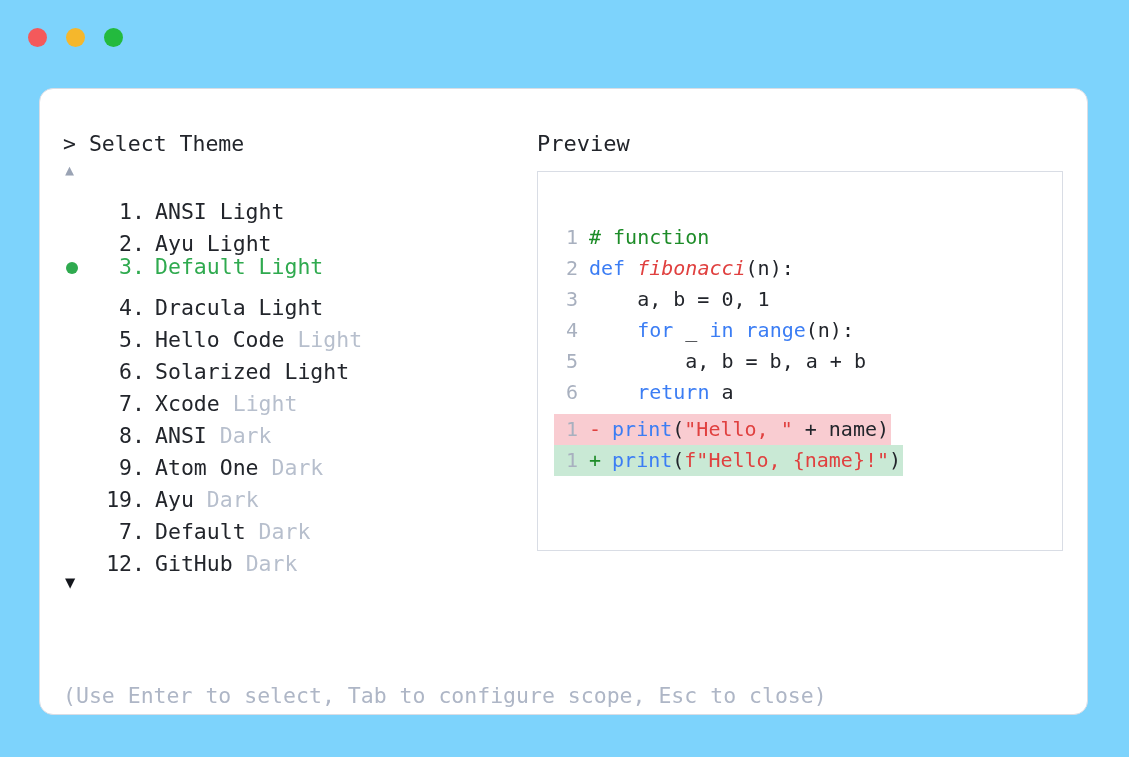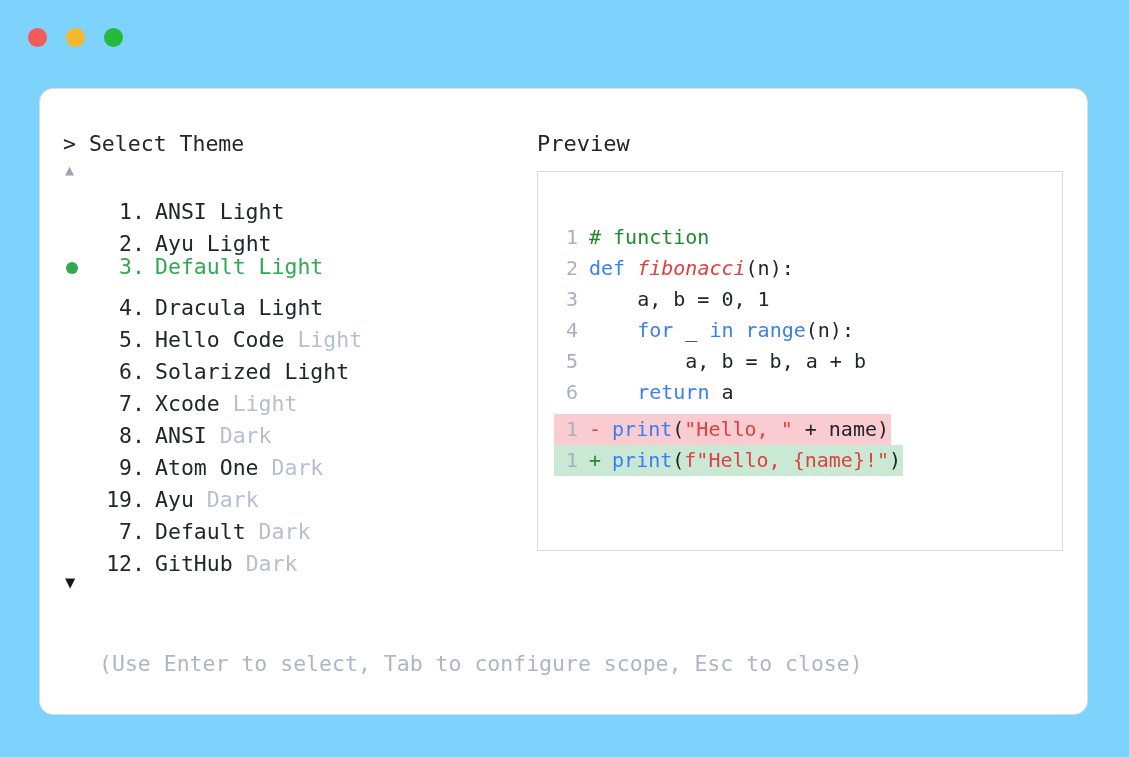--- a/index.html
+++ b/index.html
@@ -142,26 +142,25 @@
   .tvariant { color: #22252b; }
   .tvariant.muted { color: #b7bfcd; }
   .theme-row.selected .idx,
   .theme-row.selected .tname,
   .theme-row.selected .tvariant { color: #2faa4f; }
 
   
   .hint {
     position: absolute;
     left: 23px;
-    top: 560px;
+    top: 592px;
     font-size: 21.5px;
     line-height: 30px;
     color: #aeb6c6;
     white-space: pre;
-    margin-left: 36px;
   }
 
   
   .preview-box {
     position: absolute;
     left: 0px;
     top: 42px;
     width: 526px;
     height: 380px;
     box-sizing: border-box;

